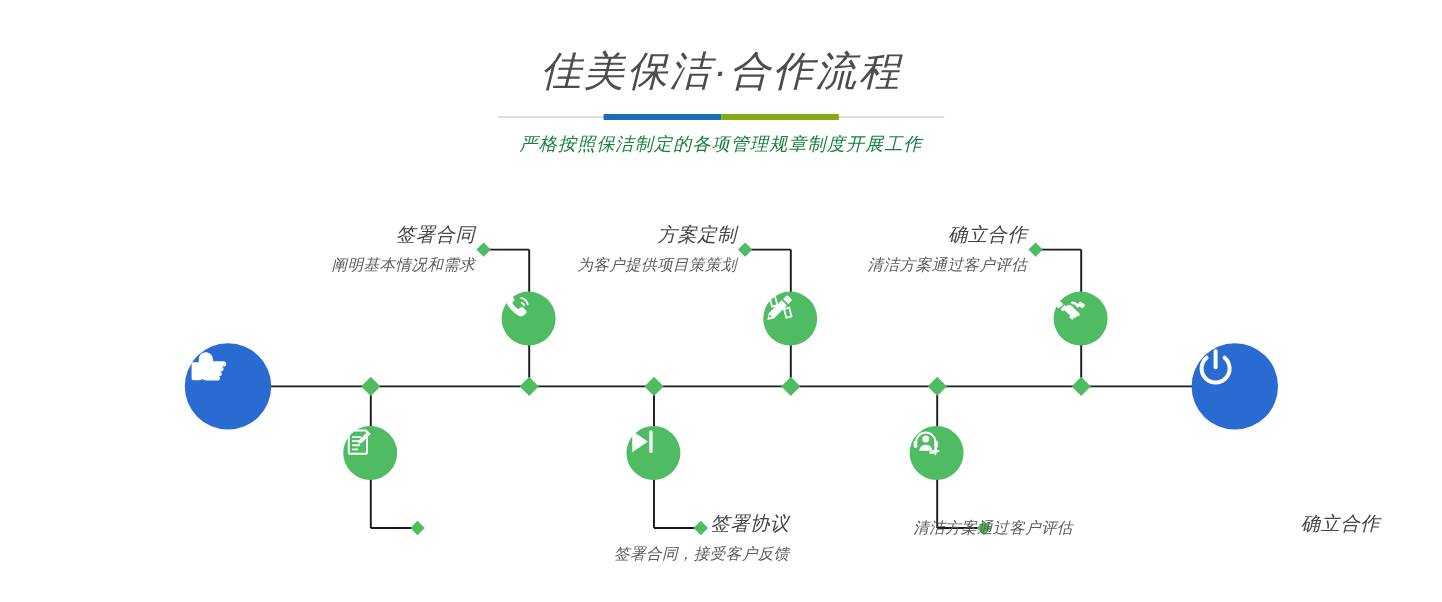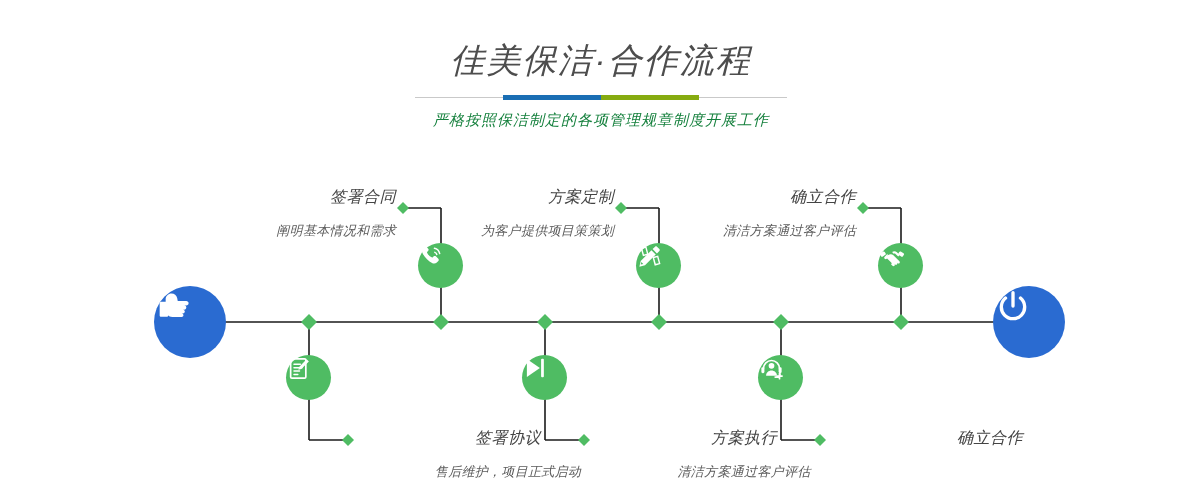--- a/index.html
+++ b/index.html
@@ -57,24 +57,24 @@
     position:absolute;
     width:45px;height:45px;border-radius:50%;
     display:flex;align-items:center;justify-content:center;
   }
 
   .lbl{position:absolute;white-space:nowrap;}
   .lbl .t{
     font-size:16px;color:#444444;line-height:22px;letter-spacing:0.5px;
   }
   .lbl .s{
-    font-size:13px;color:#5b5b5b;line-height:20px;letter-spacing:0.3px;margin-top:13px;
+    font-size:13px;color:#5b5b5b;line-height:20px;letter-spacing:0.3px;margin-top:3px;
   }
   .lbl.right-align{text-align:right;}
-  .lbl.left-align{text-align:center;}
+  .lbl.left-align{text-align:right;}
 </style>
 </head>
 <body>
 
 <div id="root">
 
   <div class="header">
     <div class="title">佳美保洁·合作流程</div>
     <div class="divider">
       <div class="hair"></div>
@@ -216,25 +216,24 @@
       <div class="s">清洁方案通过客户评估</div>
     </div>
 
     <div class="lbl right-align" style="left:368px;top:186px;width:246px;">
       <div class="t">方案定制</div>
       <div class="s">为客户提供项目策策划</div>
     </div>
 
     <div class="lbl left-align" style="left:358px;top:427px;width:300px;">
       <div class="t">签署协议</div>
-      <div class="s">售后维护，项目正式启动</div>
+      <div class="s">签署合同，接受客户反馈</div>
     </div>
 
     <div class="lbl left-align" style="left:594px;top:427px;width:300px;">
-      <div class="t">方案执行</div>
       <div class="s">清洁方案通过客户评估</div>
     </div>
 
     <div class="lbl left-align" style="left:830px;top:427px;width:320px;">
       <div class="t">确立合作</div>
     </div>
 
   </div>
 </div>
 

